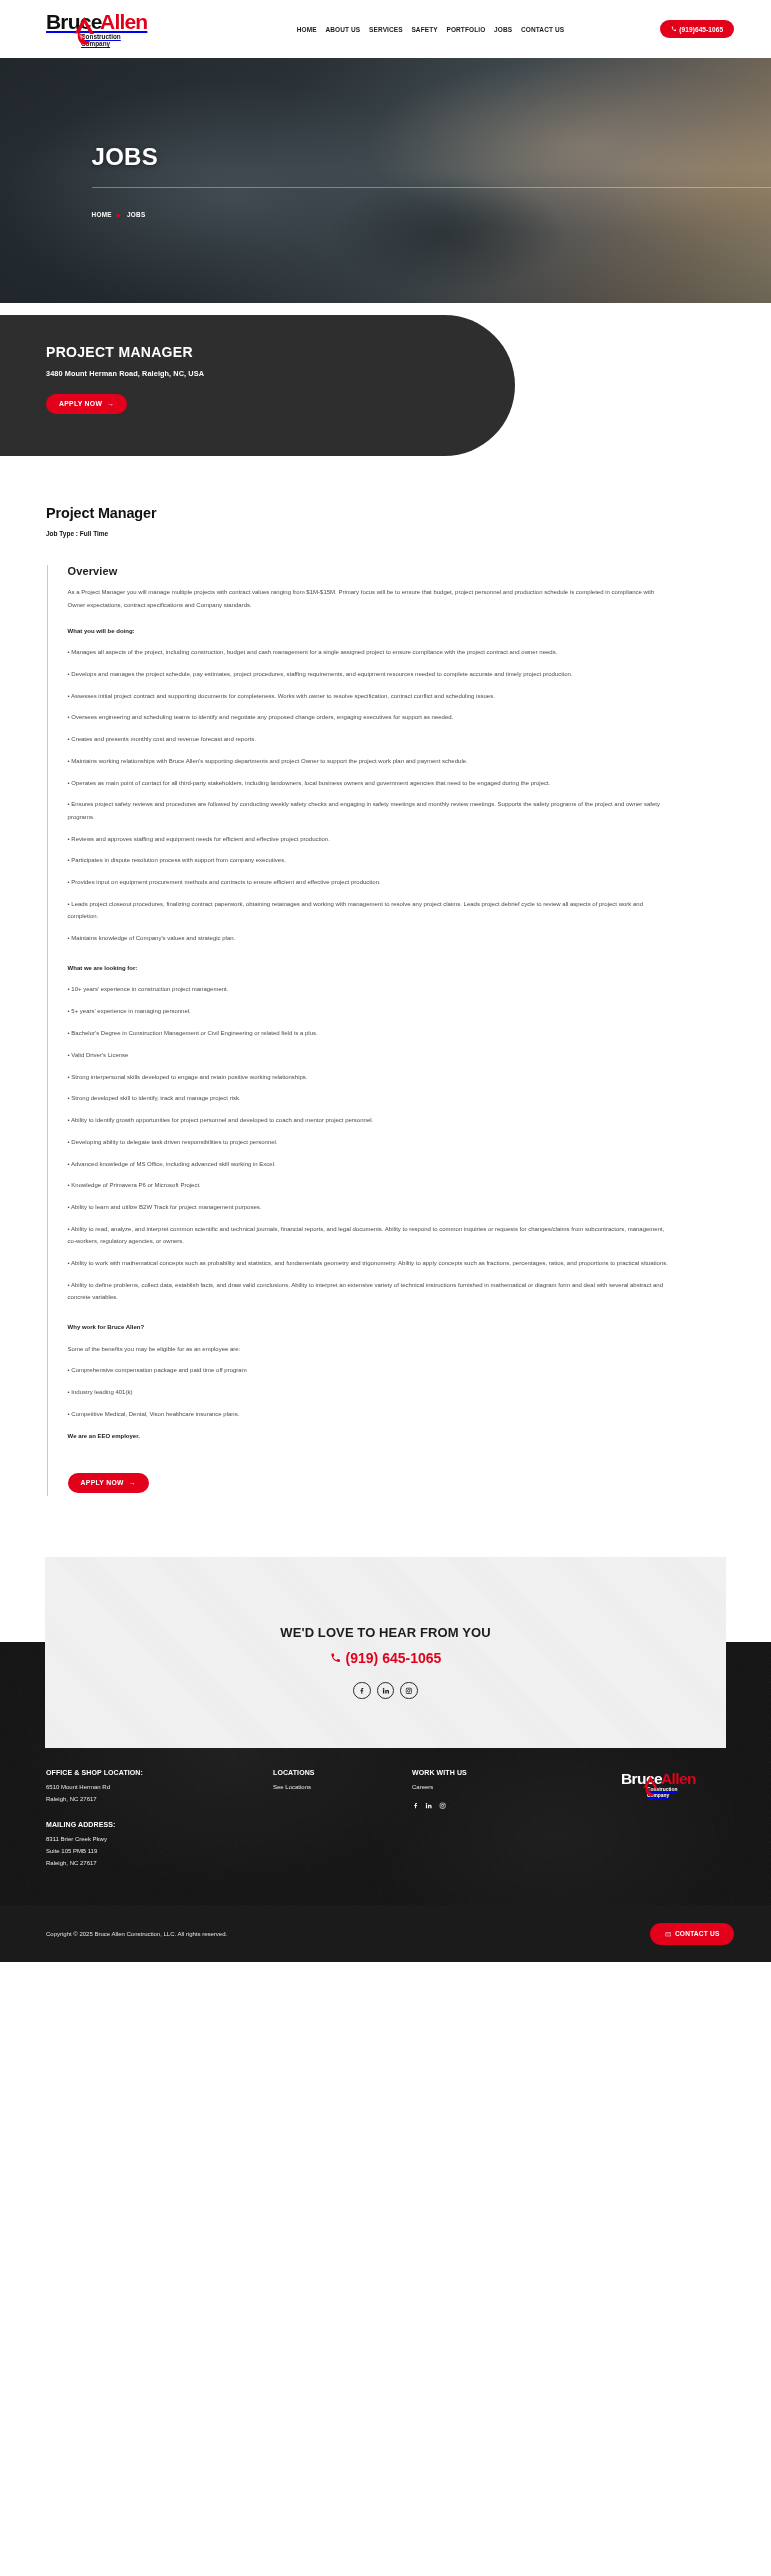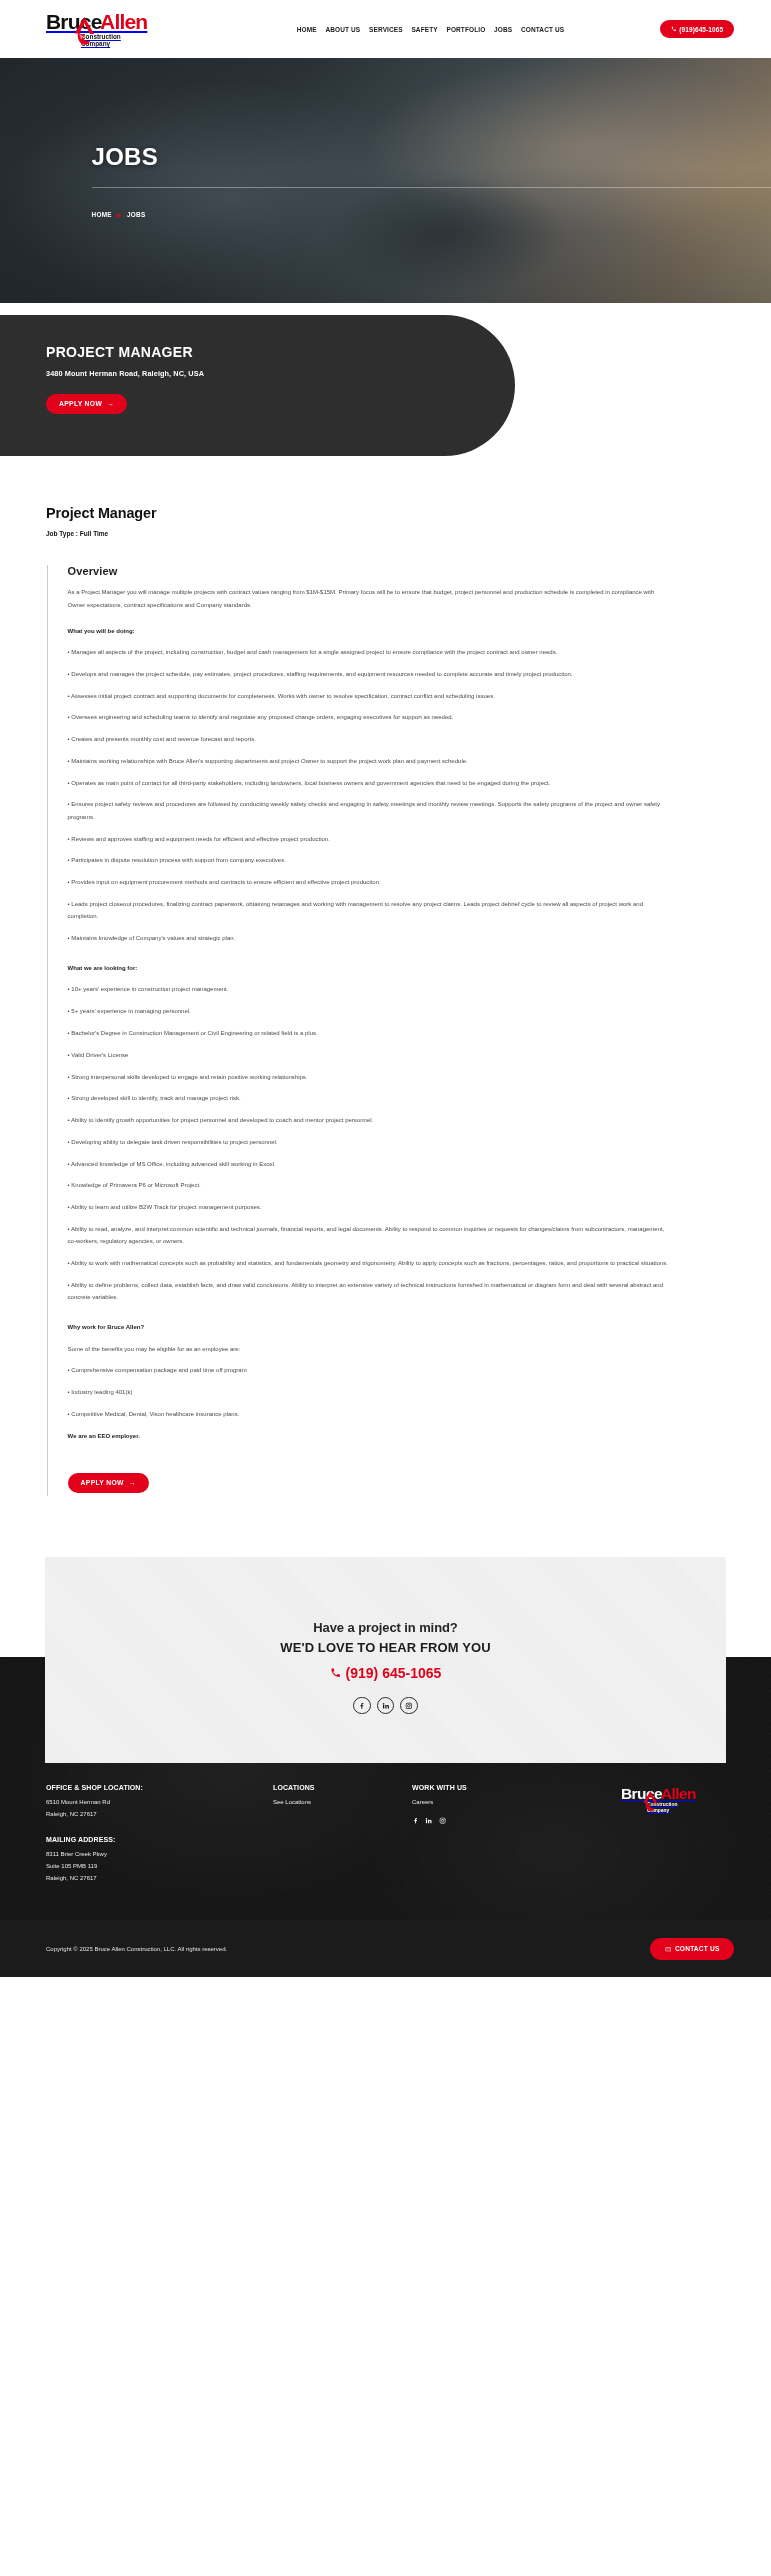--- a/index.html
+++ b/index.html
@@ -354,21 +354,20 @@
 
     <button class="apply-btn apply-btn-bottom">
       <span>APPLY NOW</span>
       <span class="arrow">→</span>
     </button>
   </div>
 </section>
 
 <div class="cta-outer">
   <section class="cta">
-    <div class="small">Have a project in mind?</div>
     <div class="big">WE'D LOVE TO HEAR FROM YOU</div>
     <a class="tel" href="#">
       <svg viewBox="0 0 24 24">
           <path d="M6.6 10.8c1.4 2.8 3.8 5.1 6.6 6.6l2.2-2.2c.3-.3.7-.4 1-.2 1.2.4 2.4.6 3.6.6.6 0 1 .4 1 1V20c0 .6-.4 1-1 1C10.6 21 3 13.4 3 4c0-.6.4-1 1-1h3.5c.6 0 1 .4 1 1 0 1.3.2 2.5.6 3.6.1.3 0 .7-.2 1l-2.3 2.2z"></path>
         </svg>
       <span>(919) 645-1065</span>
     </a>
     <div class="cta-social">
       <a href="#">
         <svg viewBox="0 0 24 24">

